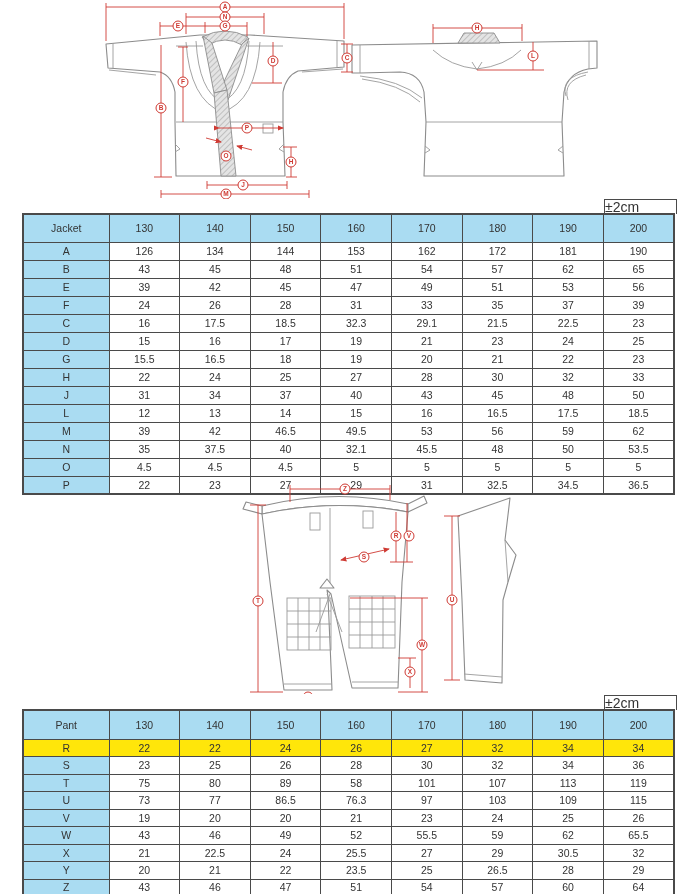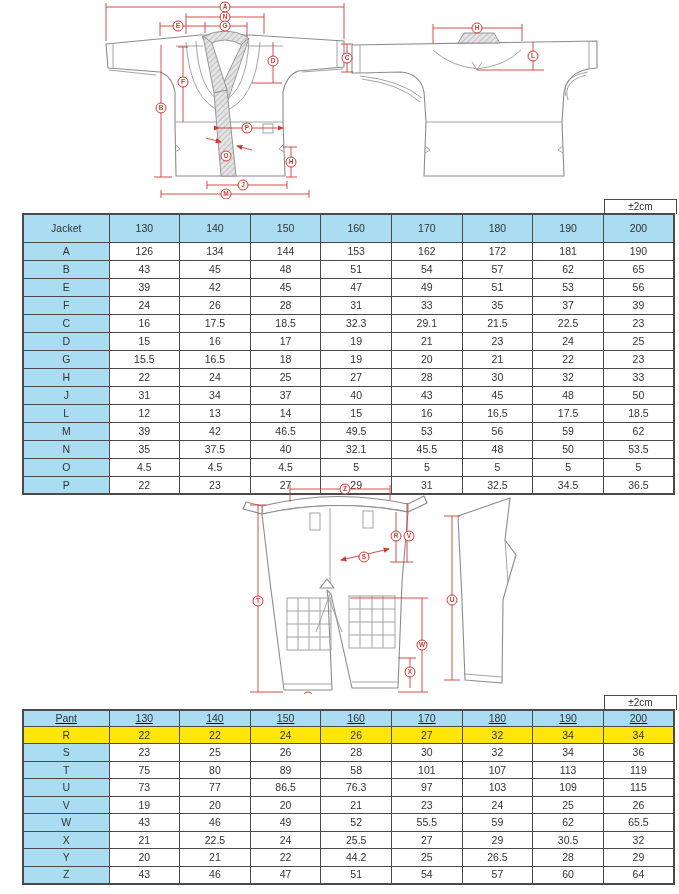--- a/index.html
+++ b/index.html
@@ -20,24 +20,24 @@
   table.size th,table.size td{border:1px solid #4a4a4a;text-align:center;
              font-size:10.5px;font-weight:normal;color:#333;padding:0;line-height:1;}
   table.size thead th,table.size tbody th{background:#aadcf2;}
   table.size td{background:#fff;}
   table.size tr.hl th,table.size tr.hl td{background:#ffe60a;}
   table.size col.lab{width:86px;}
   #jacketTable{top:213px;}
   #jacketTable thead tr{height:28px;}
   #jacketTable tbody tr{height:18px;}
   #pantTable{top:709px;}
-  #pantTable thead tr{height:16px;text-decoration:underline;}
+  #pantTable thead tr{height:29px;}
   #pantTable tbody tr{height:17.5px;}
   .tolbox{position:absolute;left:604px;width:71px;height:14px;border:1px solid #4a4a4a;
-          border-bottom:none;font-size:10px;color:#333;text-align:center;line-height:14px;}
+          border-bottom:none;font-size:14px;color:#333;line-height:14px;}
   #tolJacket{top:199px;}
   #tolPant{top:695px;}
 </style>
 </head>
 <body>
 
 <div class="page">
 
   <svg width="679" height="199" viewBox="0 0 679 199">
     <defs>
@@ -592,21 +592,21 @@
           <td>27</td>
           <td>29</td>
           <td>30.5</td>
           <td>32</td>
         </tr>
         <tr>
           <th>Y</th>
           <td>20</td>
           <td>21</td>
           <td>22</td>
-          <td>44.2</td>
+          <td>23.5</td>
           <td>25</td>
           <td>26.5</td>
           <td>28</td>
           <td>29</td>
         </tr>
         <tr>
           <th>Z</th>
           <td>43</td>
           <td>46</td>
           <td>47</td>

